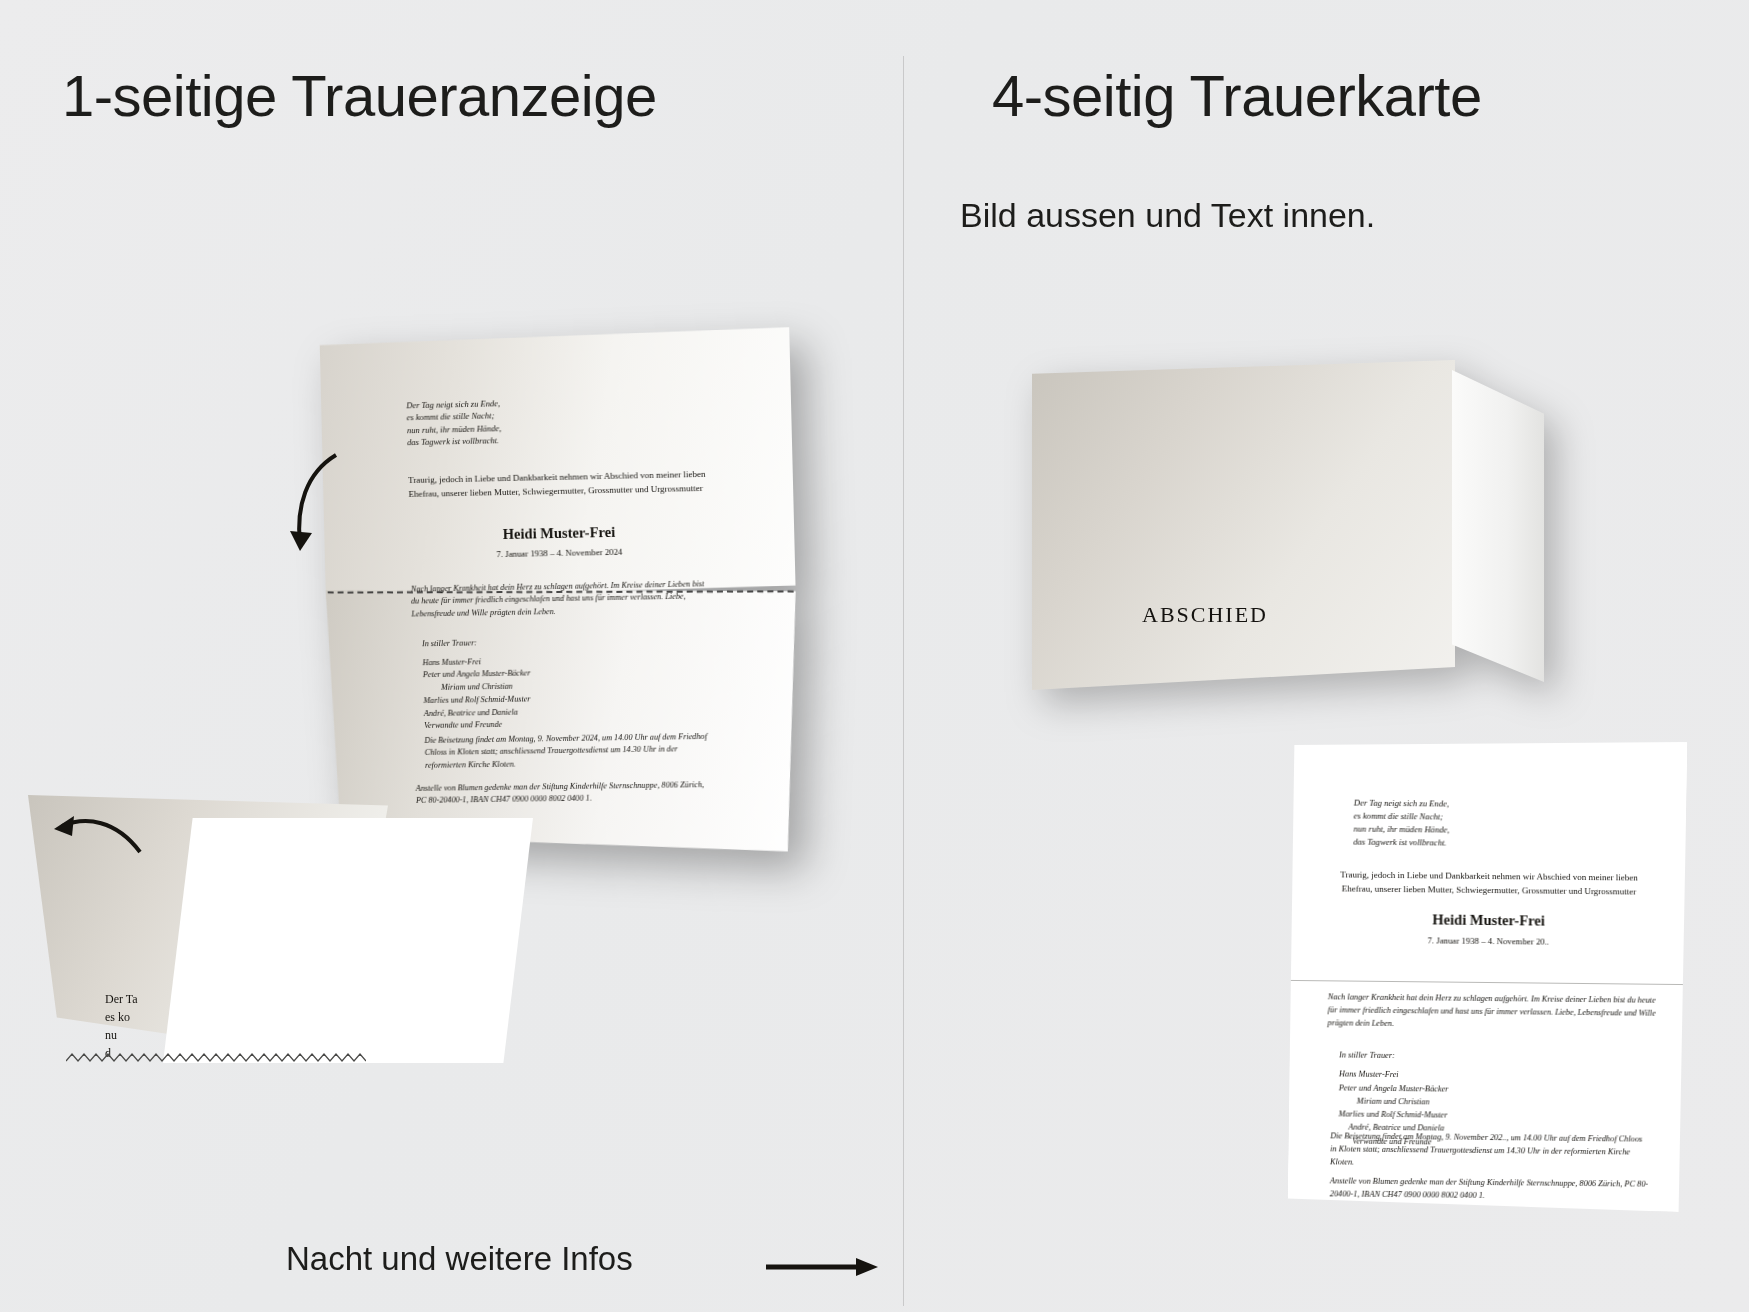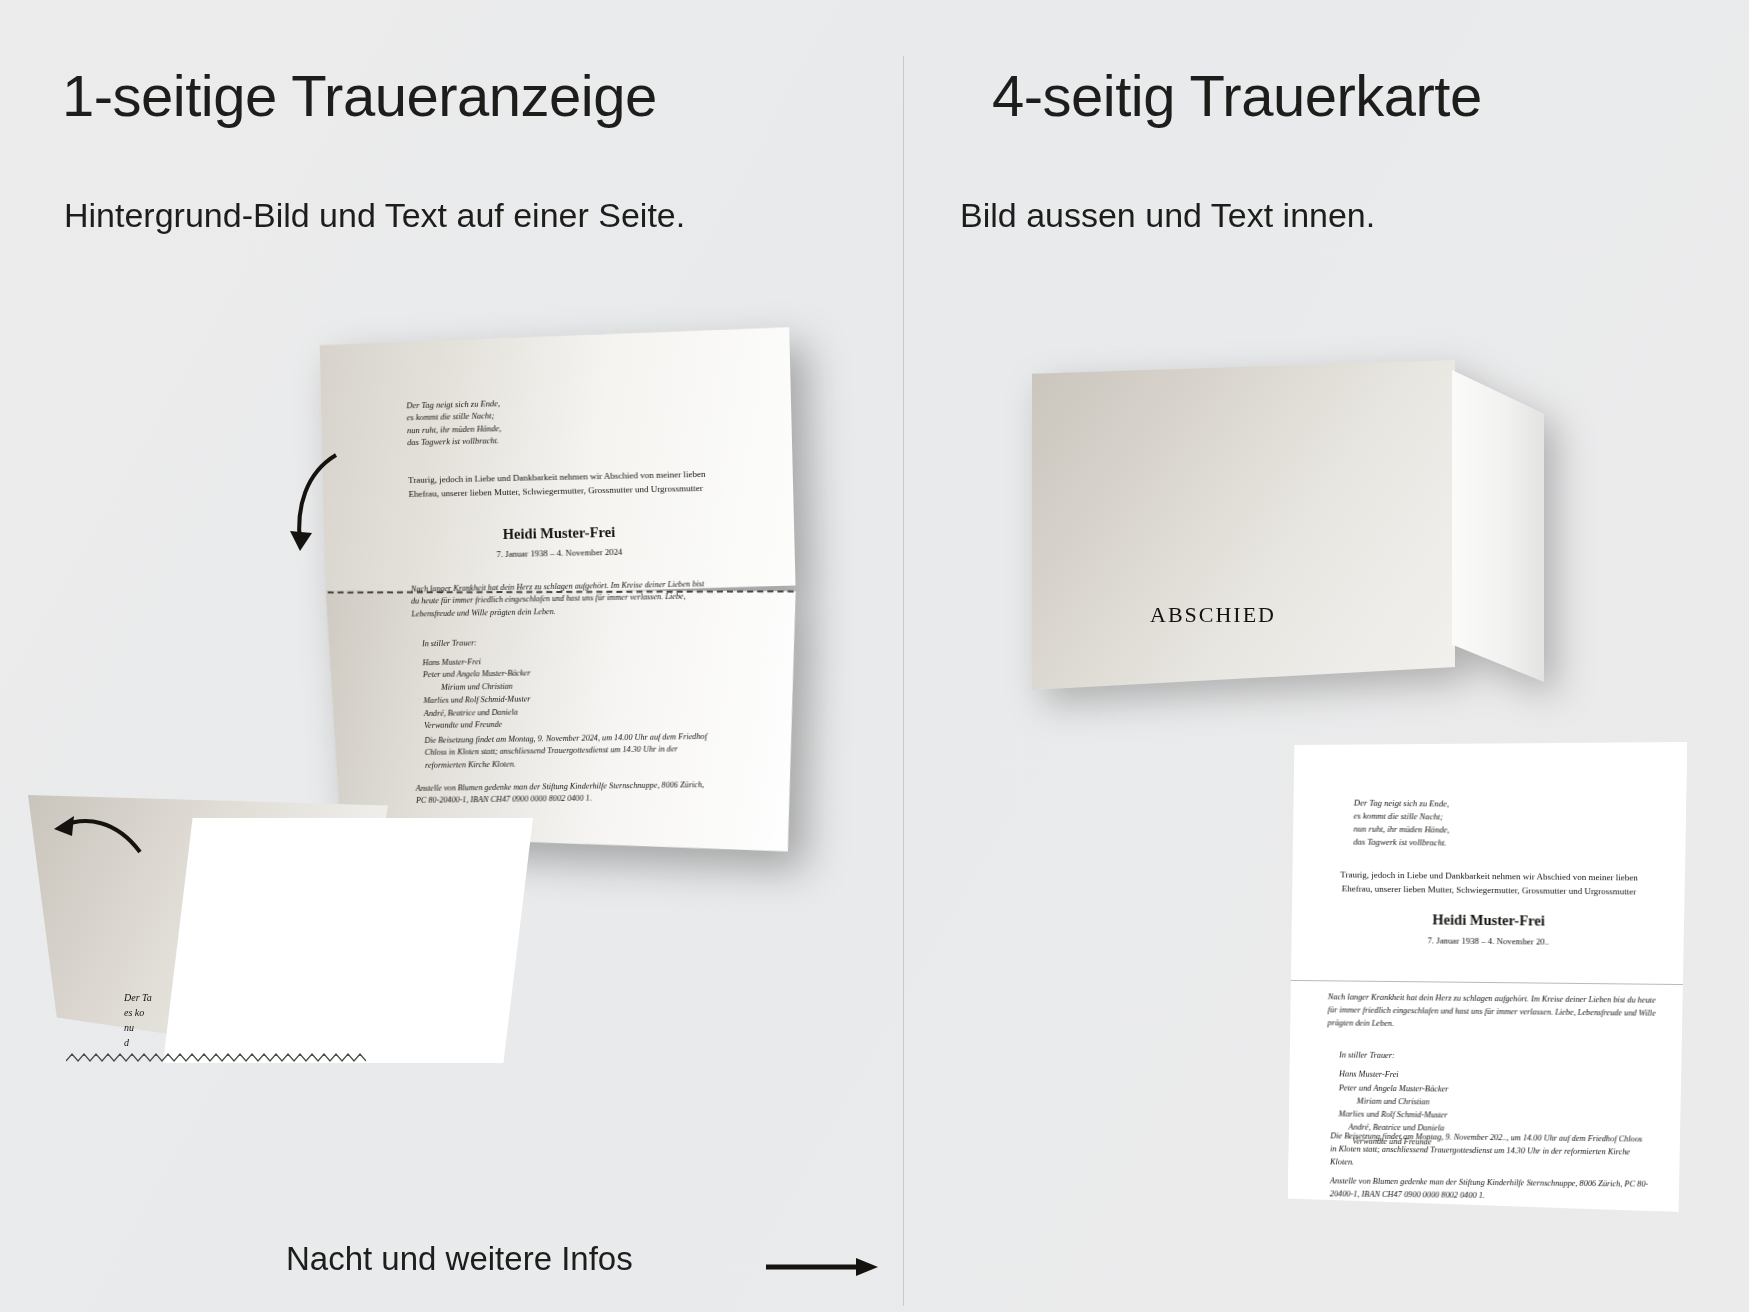--- a/index.html
+++ b/index.html
@@ -132,25 +132,24 @@
   #env-back {
     position: absolute;
     left: 28px; top: 795px;
     width: 360px; height: 265px;
     background: linear-gradient(115deg, #c9c5bd 0%, #ddd9d2 35%, #efeeea 75%, #f7f7f5 100%);
     clip-path: polygon(0% 0%, 100% 4%, 88% 100%, 8% 84%);
     filter: drop-shadow(8px 10px 14px rgba(0,0,0,0.22));
   }
   #env-text {
     position: absolute;
-    left: 124px; top: 990px;
+    left: 105px; top: 990px;
     font-family: "Liberation Serif", serif;
-    font-size: 10px;
+    font-size: 12px;
     line-height: 1.5;
-    font-style: italic;
     color: #15130f;
     width: 46px;
     overflow: hidden;
     white-space: nowrap;
   }
   #env-front {
     position: absolute;
     left: 163px; top: 818px;
     width: 370px; height: 245px;
     background: #ffffff;
@@ -184,21 +183,21 @@
   }
   #card-outer .back {
     position: absolute;
     left: 420px; top: 10px;
     width: 92px; height: 312px;
     background: linear-gradient(90deg, #fbfbfa 0%, #f1f1f0 60%, #e3e3e1 100%);
     clip-path: polygon(0% 0%, 100% 14%, 100% 100%, 0% 88%);
   }
   #abschied {
     position: absolute;
-    left: 118px; top: 242px;
+    left: 110px; top: 242px;
     font-family: "Liberation Serif", serif;
     font-size: 22px;
     letter-spacing: 2px;
     color: #14120f;
   }
 
   
   #card-inner {
     position: absolute;
     left: 1290px; top: 740px;
@@ -227,21 +226,20 @@
   .ci-flowers { left: 42px; top: 437px; width: 320px; font-size: 8.3px; line-height: 1.55; font-style: italic; }
 </style>
 </head>
 <body>
 
 <div class="page">
 
   <div class="divider"></div>
 
   <div class="col-head h1" id="left-title">1-seitige Traueranzeige</div>
-  <div class="col-head h2" id="left-sub">Hintergrund-Bild und Text auf einer Seite.</div>
   <div class="col-head h1" id="right-title">4-seitig Trauerkarte</div>
   <div class="col-head h2" id="right-sub">Bild aussen und Text innen.</div>
 
   <div id="sheet1">
     <div class="upper"></div>
     <div class="lower"></div>
     <div class="fold"></div>
 
     <div id="sheet1-text" class="doc-text">
       <div class="blk s1-poem" style="white-space:pre-line">Der Tag neigt sich zu Ende,

